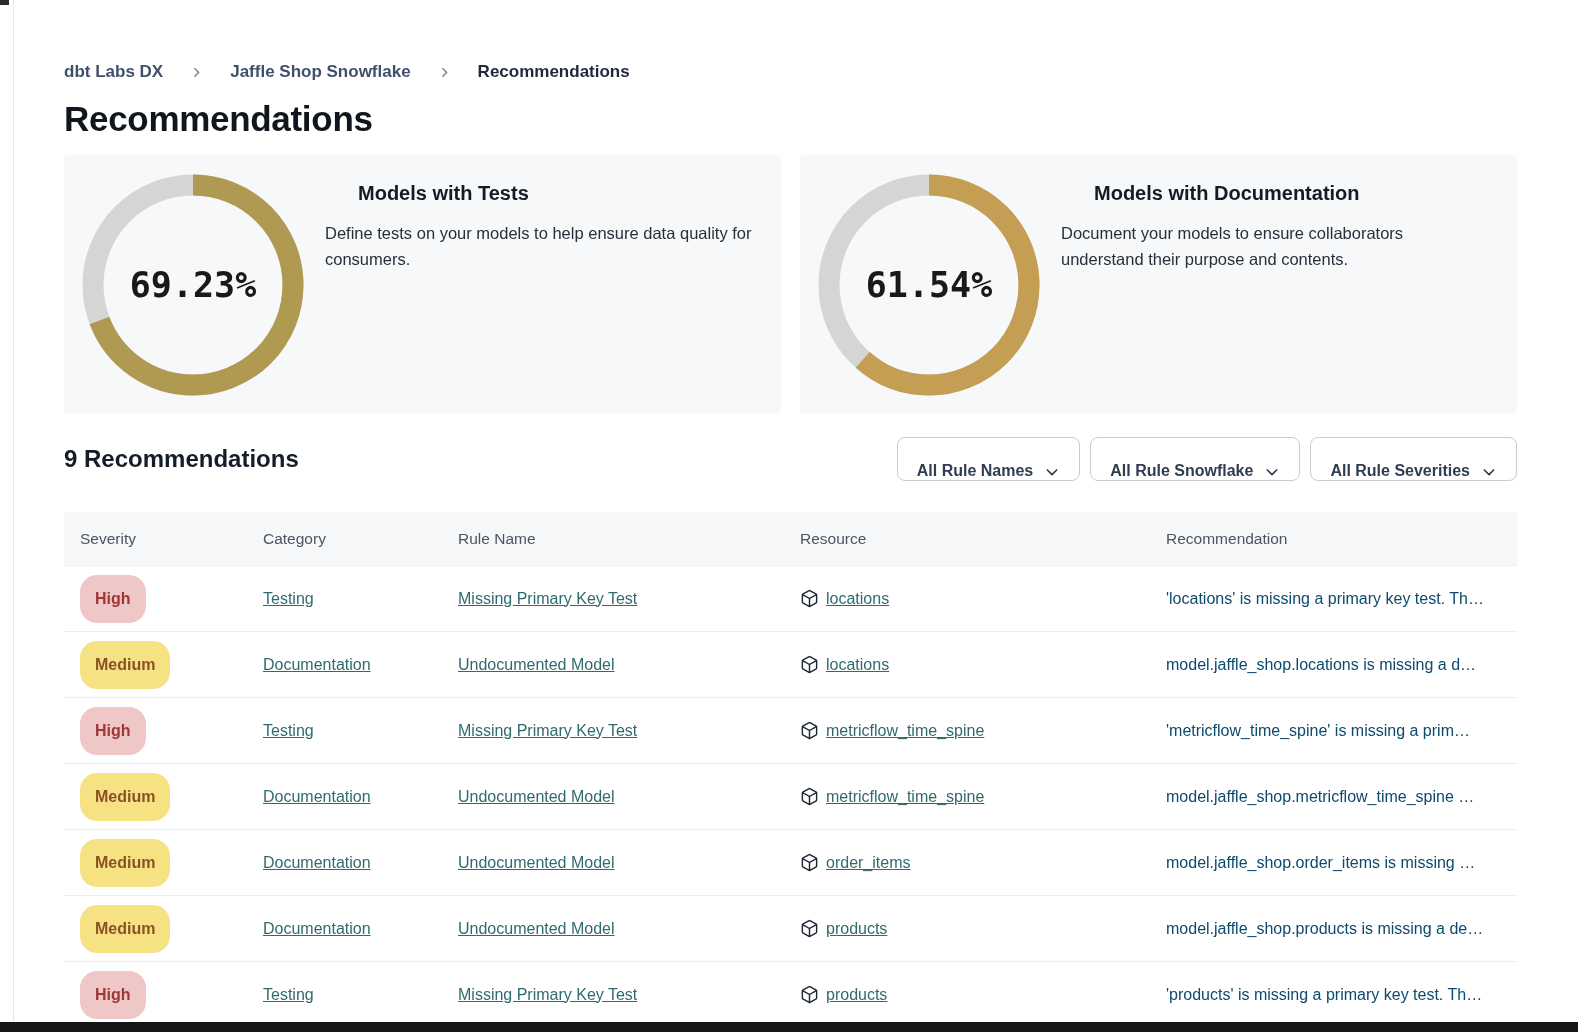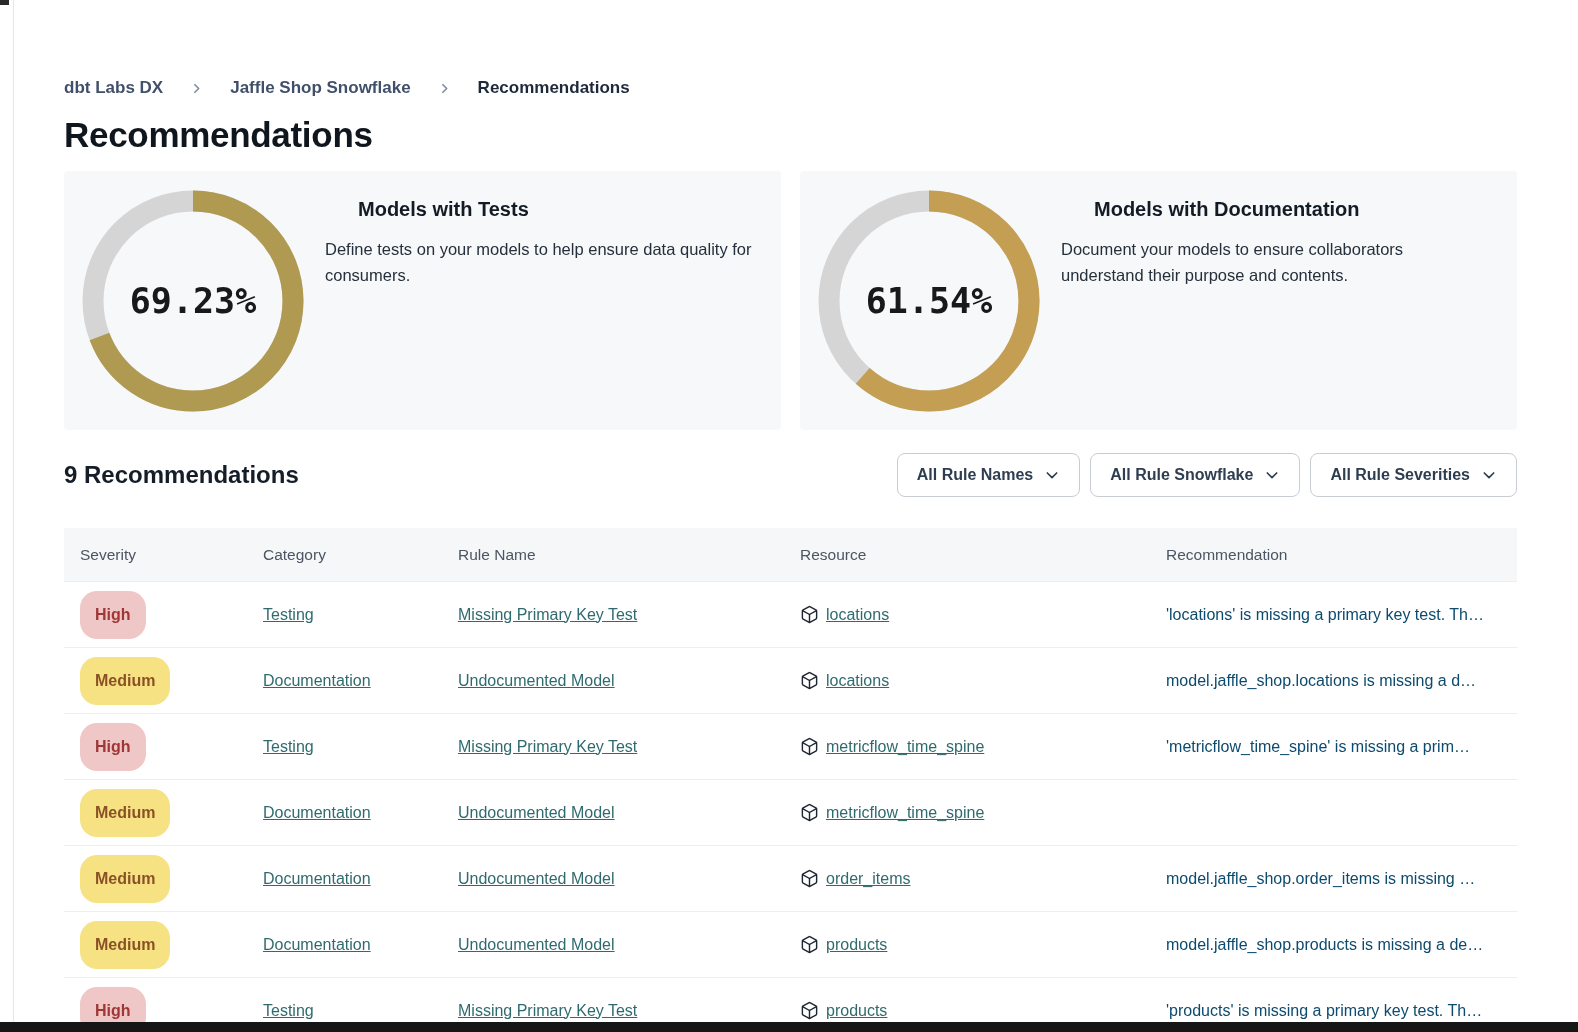--- a/index.html
+++ b/index.html
@@ -11,21 +11,21 @@
     position:relative;
     overflow:hidden;
   }
   .left-edge-line { position:absolute; left:13px; top:0; bottom:10px; width:1px; background:#e4e6e9; }
   .corner-chip { position:absolute; left:0; top:0; width:9px; height:5px; background:#2a2a2a; }
   .bottom-bar { position:absolute; left:0; bottom:0; width:100%; height:10px; background:#161616; z-index:5; }
 
   .content { padding:62px 61px 0 64px; }
 
   
-  .breadcrumb { display:flex; align-items:center; gap:27px; font-size:17px; font-weight:700; color:#41506a;margin-top:16px; }
+  .breadcrumb { display:flex; align-items:center; gap:27px; font-size:17px; font-weight:700; color:#41506a; }
   .breadcrumb .crumb-current { color:#1e2a3a; }
   .crumb-sep { display:flex; align-items:center; }
   .crumb-sep svg { stroke:#7e8a99; }
 
   .page-title { margin-top:17px; font-size:35px; font-weight:700; color:#10161d; letter-spacing:-0.3px; }
 
   
   .cards { display:flex; gap:19px; margin-top:16px; }
   .card { flex:1 1 0; height:259px; background:#f7f8f9; border-radius:4px; display:flex; align-items:center; padding:0 28px 0 18px; }
   .donut-wrap { position:relative; width:222px; height:222px; flex:0 0 auto; }
@@ -36,21 +36,21 @@
   }
   .card-text { margin-left:21px; align-self:flex-start; padding-top:27px; }
   .card-title { font-size:20px; font-weight:700; color:#131c26;margin-left:33px; }
   .card-desc { margin-top:15px; font-size:16.5px; line-height:26px; color:#26303c; max-width:452px; }
 
   
   .list-toolbar { display:flex; align-items:center; justify-content:space-between; margin-top:23px; }
   .list-title { font-size:24px; font-weight:700; color:#141d28; }
   .filters { display:flex; gap:10px; }
   .filter-btn {
-    display:flex; align-items:center; gap:11px; height:44px; padding:0 19px;
+    display:flex; align-items:flex-end; gap:11px; height:44px; padding:0 19px;
     background:#ffffff; border:1px solid #c7cdd3; border-radius:8px;
     font-family:"Liberation Sans", sans-serif; font-size:16px; font-weight:600; color:#2e3d50; cursor:pointer;
   }
   .filter-btn svg { stroke:#2e3d50; }
 
   
   .table { margin-top:31px; width:1453px; }
   .trow { display:grid; grid-template-columns:183px 195px 342px 366px 1fr; align-items:center; }
   .thead { background:#f6f7f8; height:54px; border-bottom:1px solid #eceef0; }
   .thead .cell { font-size:15.5px; font-weight:500; color:#4b5563; }
@@ -210,20 +210,21 @@
     <div class="cell"><a class="tlink">Documentation</a></div>
     <div class="cell"><a class="tlink">Undocumented Model</a></div>
     <div class="cell res-cell">
       <svg width="19" height="19" viewBox="0 0 24 24" fill="none" stroke-width="1.8" stroke-linecap="round" stroke-linejoin="round">
         <path d="M21 16V8a2 2 0 0 0-1-1.73l-7-4a2 2 0 0 0-2 0l-7 4A2 2 0 0 0 3 8v8a2 2 0 0 0 1 1.73l7 4a2 2 0 0 0 2 0l7-4A2 2 0 0 0 21 16z"></path>
         <polyline points="3.27 6.96 12 12.01 20.73 6.96"></polyline>
         <line x1="12" y1="22.08" x2="12" y2="12"></line>
       </svg>
       <a class="tlink">metricflow_time_spine</a>
     </div>
+    <div class="cell rec-text">model.jaffle_shop.metricflow_time_spine …</div>
   </div>
 
   <div class="trow row">
     <div class="cell"><span class="badge medium">Medium</span></div>
     <div class="cell"><a class="tlink">Documentation</a></div>
     <div class="cell"><a class="tlink">Undocumented Model</a></div>
     <div class="cell res-cell">
       <svg width="19" height="19" viewBox="0 0 24 24" fill="none" stroke-width="1.8" stroke-linecap="round" stroke-linejoin="round">
         <path d="M21 16V8a2 2 0 0 0-1-1.73l-7-4a2 2 0 0 0-2 0l-7 4A2 2 0 0 0 3 8v8a2 2 0 0 0 1 1.73l7 4a2 2 0 0 0 2 0l7-4A2 2 0 0 0 21 16z"></path>
         <polyline points="3.27 6.96 12 12.01 20.73 6.96"></polyline>

